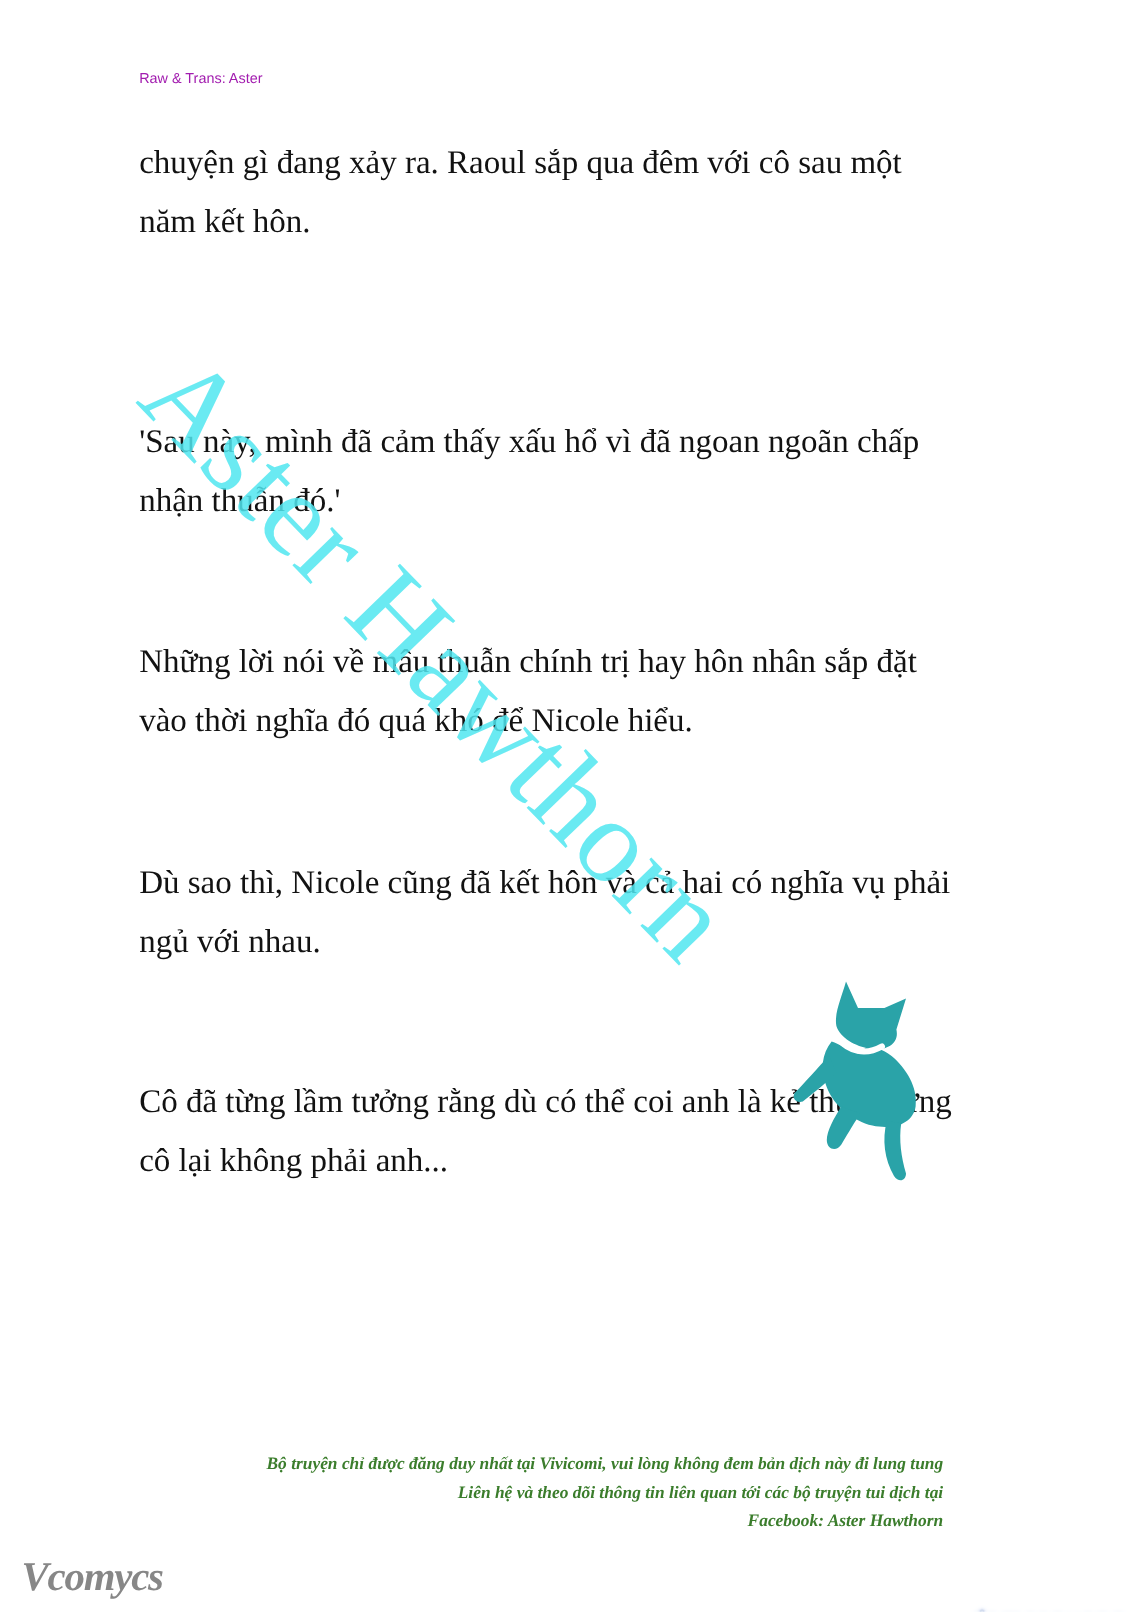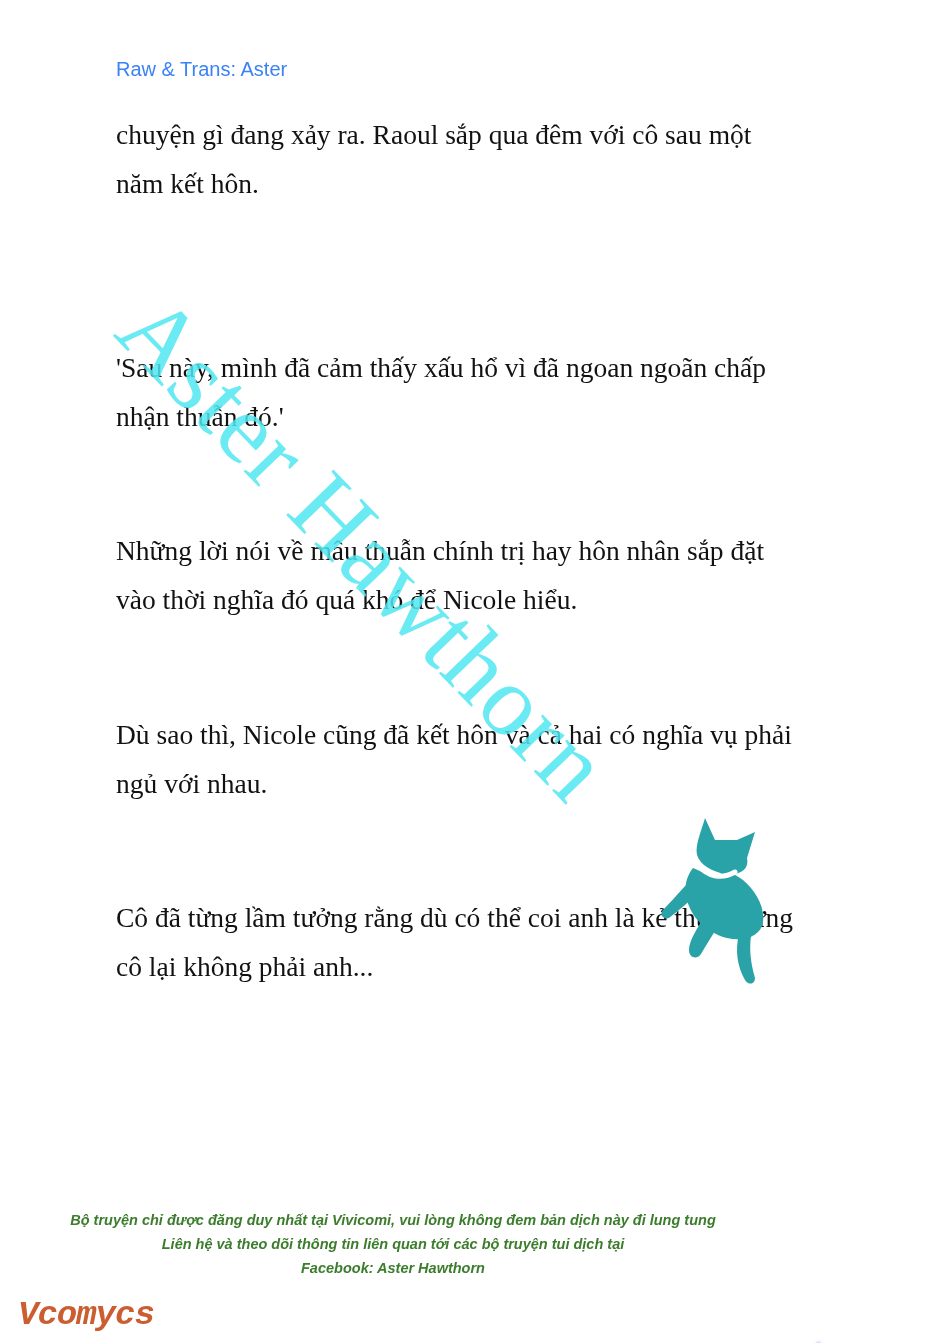--- a/index.html
+++ b/index.html
@@ -8,22 +8,22 @@
       background: #ffffff;
       position: relative;
       overflow: hidden;
       font-family: "Liberation Serif", serif;
       color: #111111;
     }
     .header-credit {
       position: absolute;
       left: 116px; top: 58px;
       font-family: "Liberation Sans", sans-serif;
-      font-size: 20px;
-      color: #3b82f6;
+      font-size: 12px;
+      color: #a21caf;
       text-align: center;
     }
     .para {
       position: absolute;
       left: 116px;
       width: 720px;
       font-size: 27.5px;
       line-height: 49px;
       color: #121212;
       margin: 0;
@@ -55,37 +55,37 @@
     .cat {
       position: absolute;
       left: 655px; top: 810px;
       width: 120px; height: 180px;
       z-index: 3;
     }
     .footer {
       position: absolute;
       left: 0; width: 786px;
       top: 1208px;
-      text-align: center;
-      font-family: Liberation Sans, sans-serif;
+      text-align: right;
+      font-family: Liberation Serif, serif;
       font-style: italic;
       font-weight: bold;
       font-size: 14.5px;
       line-height: 24px;
       color: #3b7d2c;
     }
     .footer .fline { display: block; }
     .vcomycs {
       position: absolute;
       left: 18px; top: 1296px;
-      font-family: Liberation Mono, monospace;
+      font-family: Liberation Serif, serif;
       font-style: italic;
       font-weight: bold;
       font-size: 34px;
-      color: #c2410c;
+      color: #737373;
       letter-spacing: -1px;
       opacity: 0.85;
     }
     .damconuong {
       position: absolute;
       right: 12px; top: 1340px;
       font-family: "DejaVu Sans", sans-serif;
       font-size: 19px;
       color: #ffffff;
       text-shadow: 0 0 3px #7d9ad0, 0 0 5px #9ab3e0, 0 0 2px #5c7fc0;

